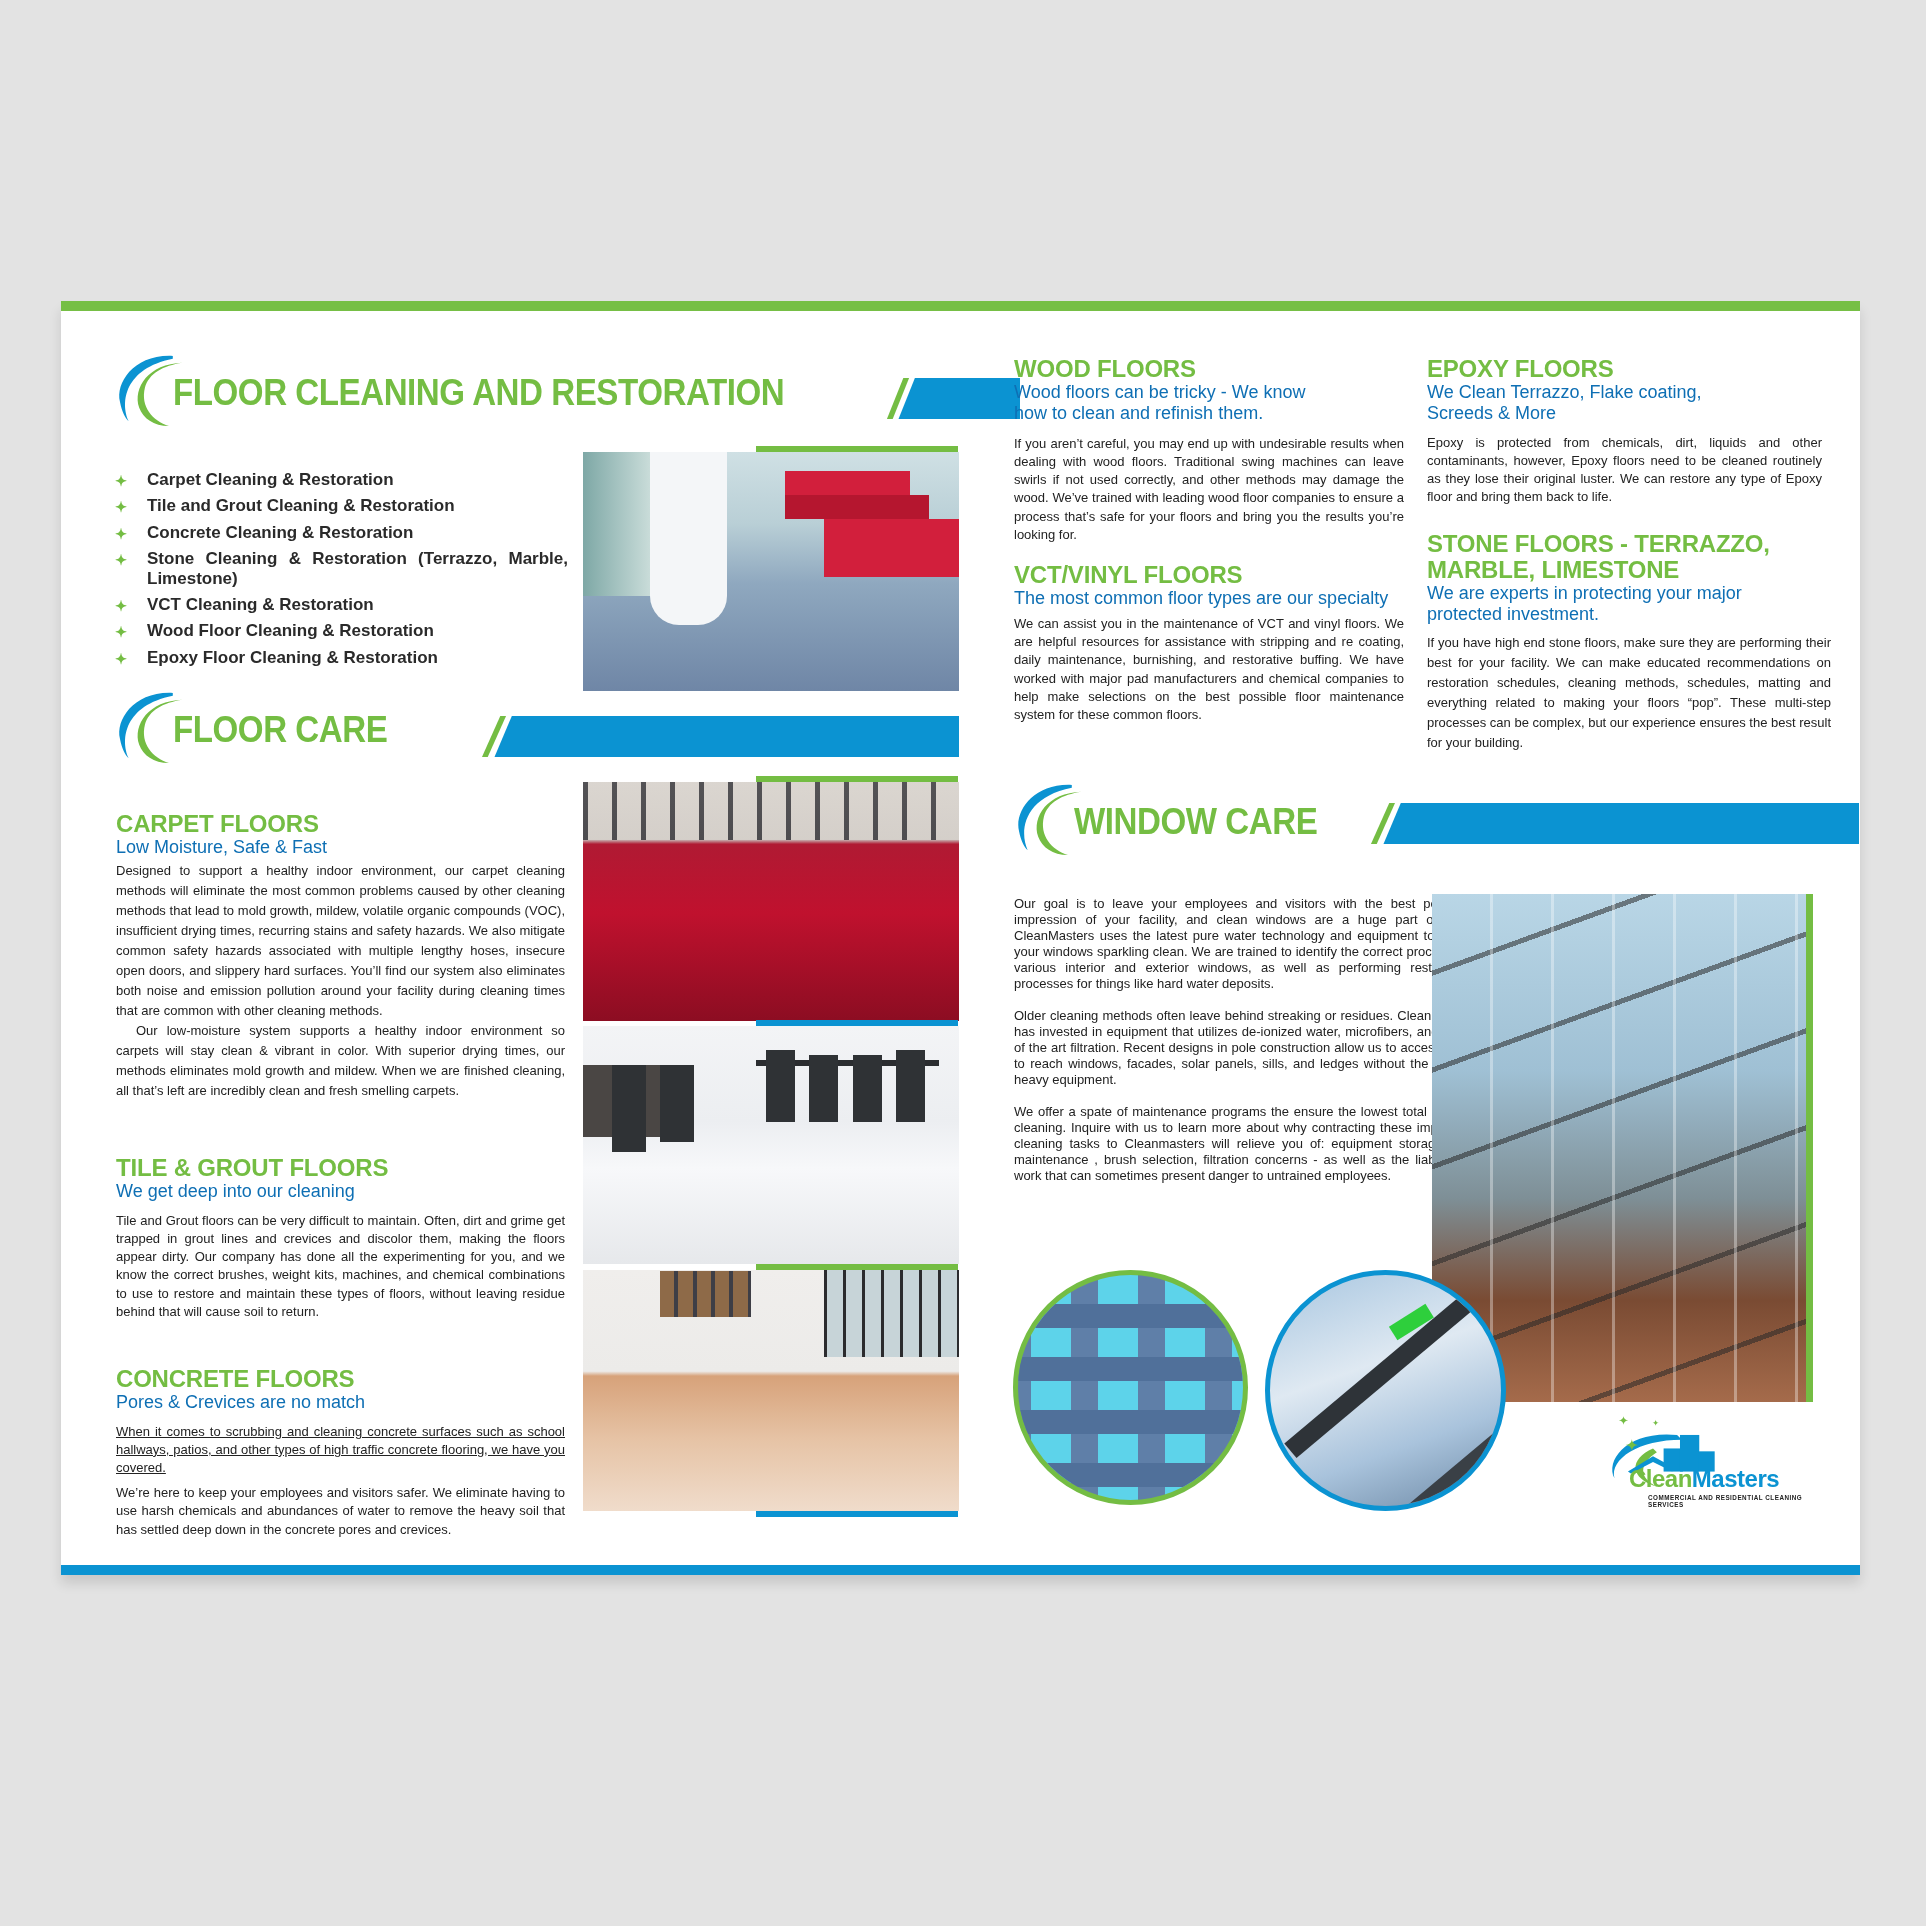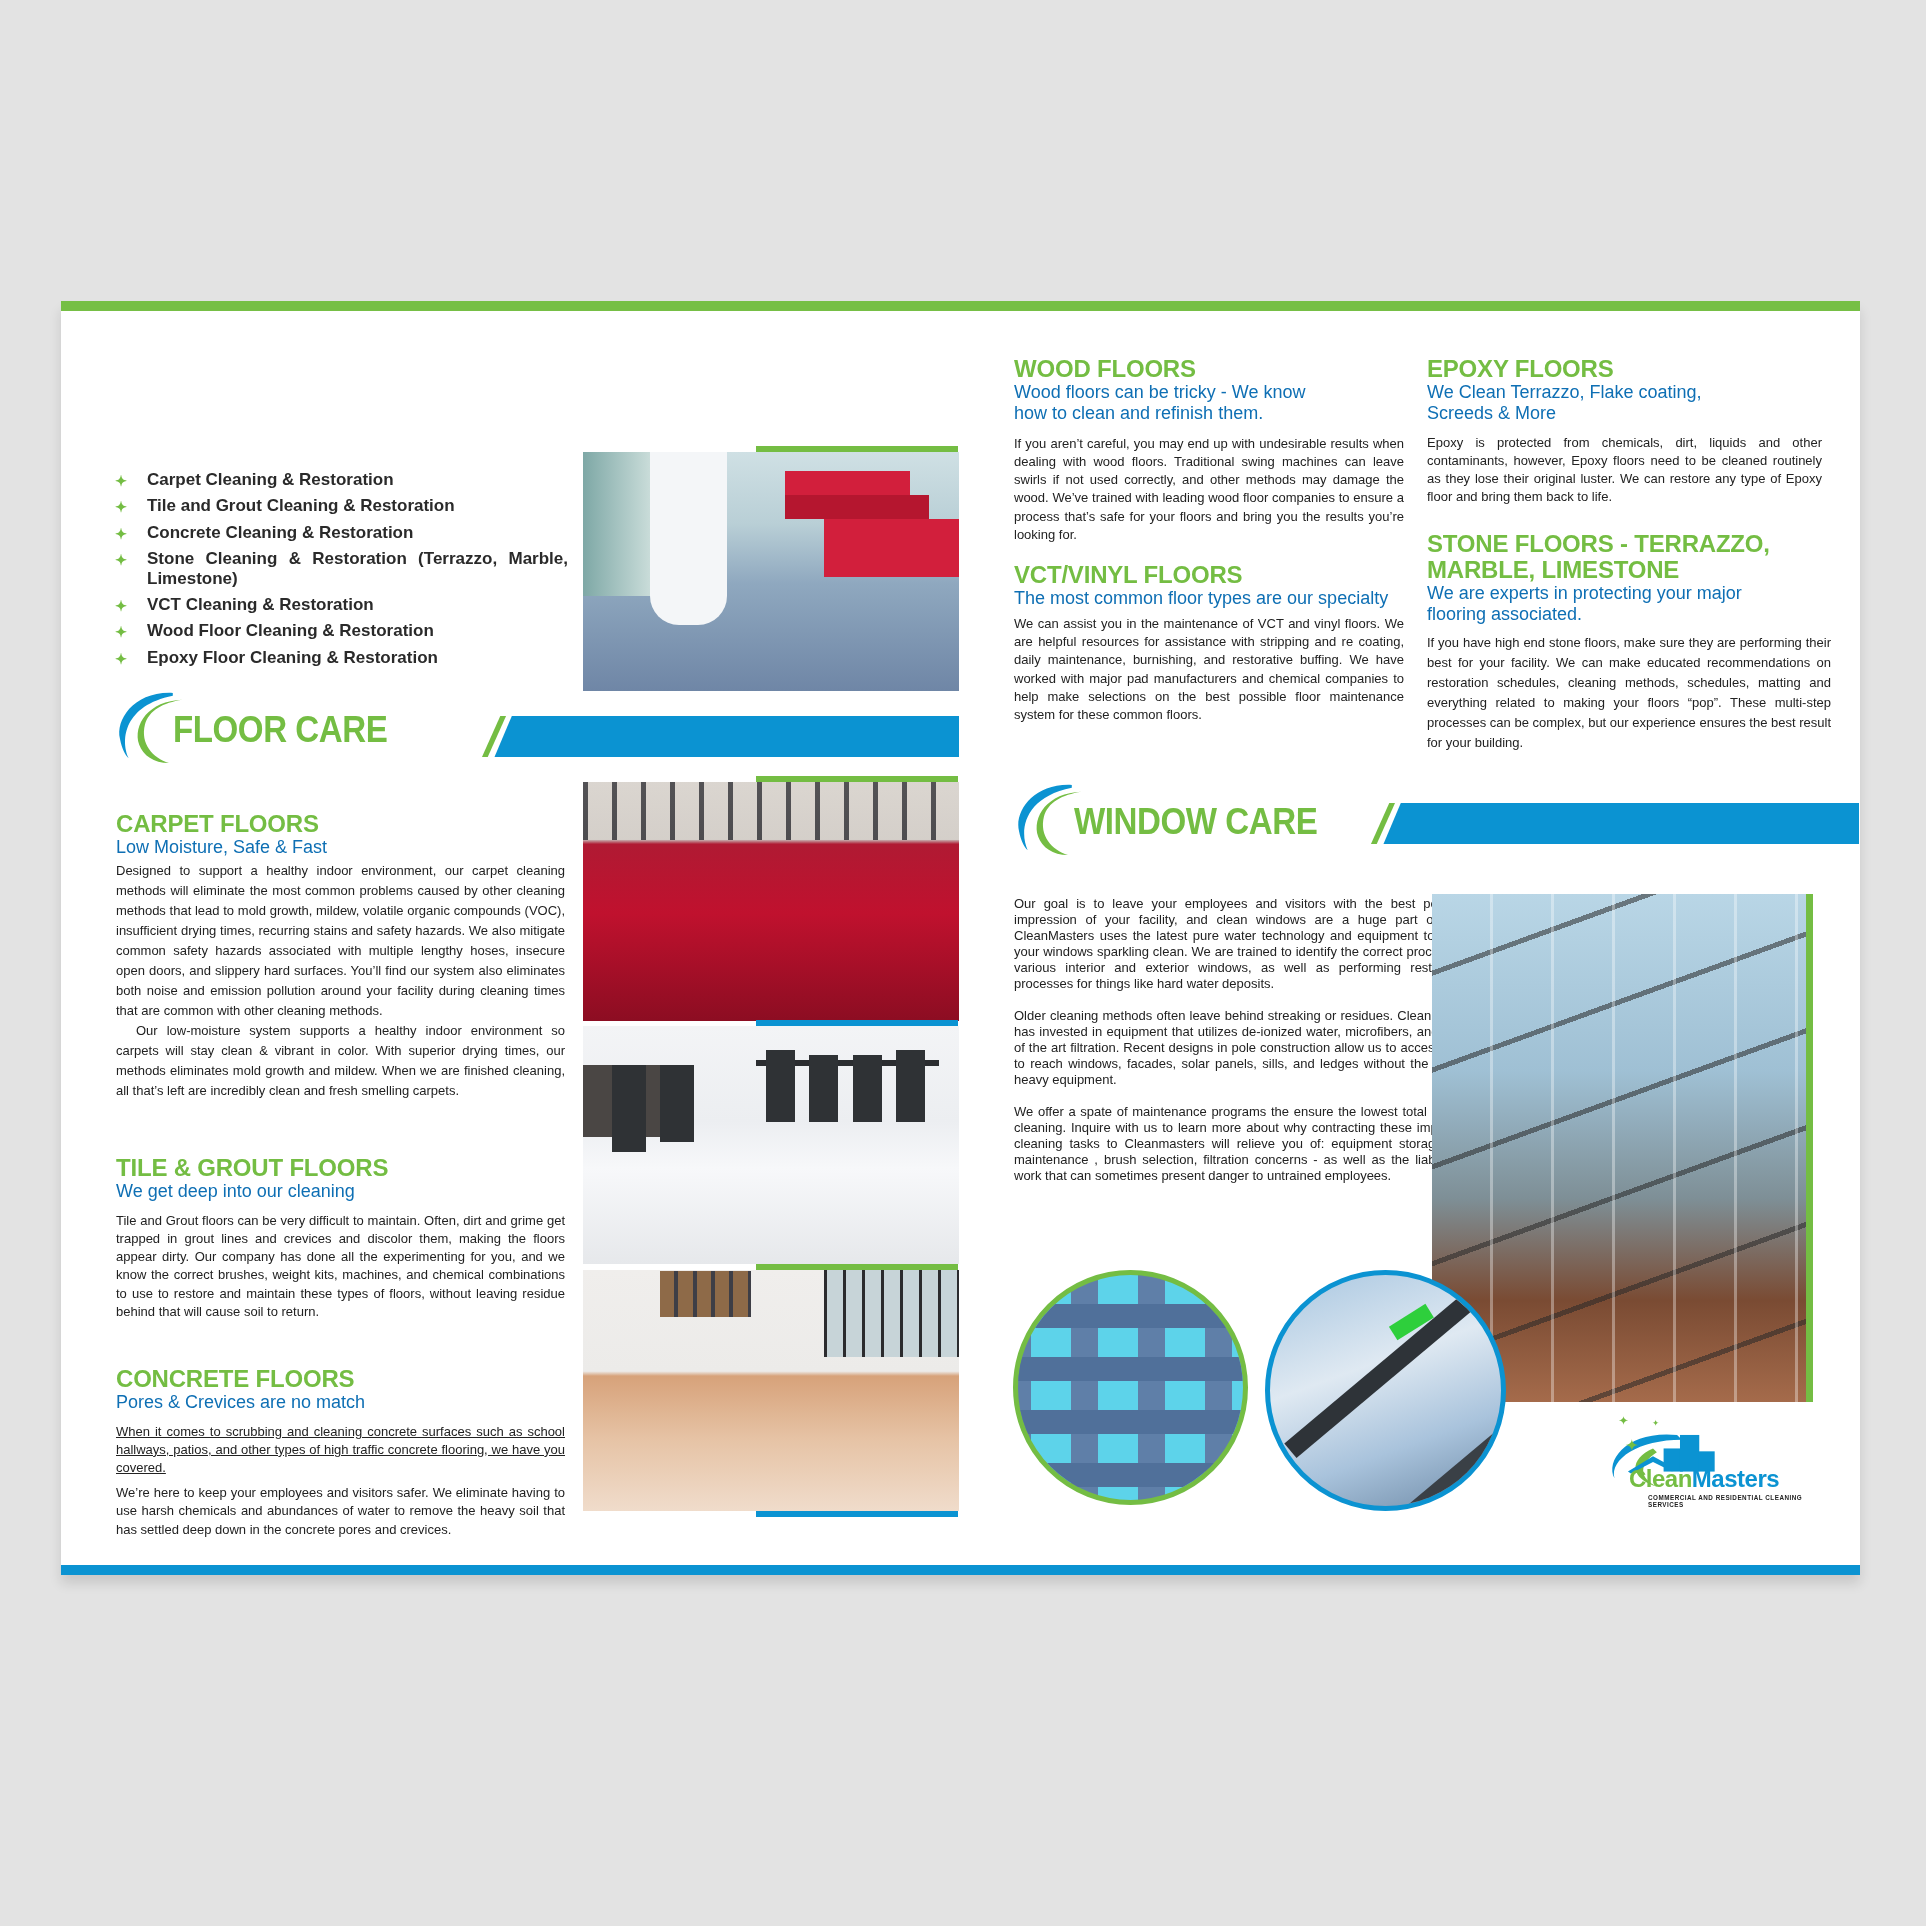--- a/index.html
+++ b/index.html
@@ -38,20 +38,31 @@
   .circle { position: absolute; border-radius: 50%; overflow: hidden; }
   .logo { position: absolute; }
 </style>
 </head>
 <body>
 
 <div class="sheet">
   <div class="bar-top"></div>
   <div class="bar-bottom"></div>
 
+  <div class="banner" style="left:54px; top:53px; width:905px;">
+    <svg class="swoosh" viewBox="0 0 170 150">
+      <path d="M120 4 C40 0 0 60 10 100 C14 120 20 132 28 140 C10 100 20 30 120 10 Z" fill="#0b93d2"></path>
+      <path d="M140 18 C70 20 36 70 50 112 C58 134 80 150 112 150 C78 140 52 110 62 70 C70 40 100 24 140 18 Z" fill="#74bd43"></path>
+    </svg>
+    <div class="banner-title" style="left:58px;">FLOOR CLEANING AND RESTORATION</div>
+    <svg class="banner-bar" style="left:770px; width:135px;" viewBox="0 0 280 86" preserveAspectRatio="none">
+      <polygon points="38,0 50,0 16,86 4,86" fill="#74bd43"></polygon>
+      <polygon points="62,0 280,0 280,86 28,86" fill="#0b93d2"></polygon>
+    </svg>
+  </div>
 
   <ul class="bullets">
     <li><span class="star">✦</span><span>Carpet Cleaning &amp; Restoration</span></li>
     <li><span class="star">✦</span><span>Tile and Grout Cleaning &amp; Restoration</span></li>
     <li><span class="star">✦</span><span>Concrete Cleaning &amp; Restoration</span></li>
     <li><span class="star">✦</span><span>Stone Cleaning &amp; Restoration (Terrazzo, Marble, Limestone)</span></li>
     <li><span class="star">✦</span><span>VCT Cleaning &amp; Restoration</span></li>
     <li><span class="star">✦</span><span>Wood Floor Cleaning &amp; Restoration</span></li>
     <li><span class="star">✦</span><span>Epoxy Floor Cleaning &amp; Restoration</span></li>
   </ul>
@@ -140,21 +151,21 @@
     <div class="h2">EPOXY FLOORS</div>
     <div class="sub">We Clean Terrazzo, Flake coating,</div>
     <div class="sub">Screeds &amp; More</div>
     <p class="body tight" style="margin-top:9.6px;">Epoxy is protected from chemicals, dirt, liquids and other contaminants, however, Epoxy floors need to be cleaned routinely as they lose their original luster. We can restore any type of Epoxy floor and bring them back to life.</p>
   </div>
 
   <div class="block" style="left:1366px; top:230px; width:404px;">
     <div class="h2">STONE FLOORS - TERRAZZO,</div>
     <div class="h2">MARBLE, LIMESTONE</div>
     <div class="sub">We are experts in protecting your major</div>
-    <div class="sub">flooring associated.</div>
+    <div class="sub">protected investment.</div>
     <p class="body" style="margin-top:7.7px;">If you have high end stone floors, make sure they are performing their best for your facility. We can make educated recommendations on restoration schedules, cleaning methods, schedules, matting and everything related to making your floors “pop”. These multi-step processes can be complex, but our experience ensures the best result for your building.</p>
   </div>
 
   <div class="banner" style="left:953px; top:482px; width:846px;">
     <svg class="swoosh" viewBox="0 0 170 150">
       <path d="M120 4 C40 0 0 60 10 100 C14 120 20 132 28 140 C10 100 20 30 120 10 Z" fill="#0b93d2"></path>
       <path d="M140 18 C70 20 36 70 50 112 C58 134 80 150 112 150 C78 140 52 110 62 70 C70 40 100 24 140 18 Z" fill="#74bd43"></path>
     </svg>
     <div class="banner-title" style="left:60px;">WINDOW CARE</div>
     <svg class="banner-bar" style="left:356px; width:489px; top:20px;" viewBox="0 0 1016 86" preserveAspectRatio="none">

